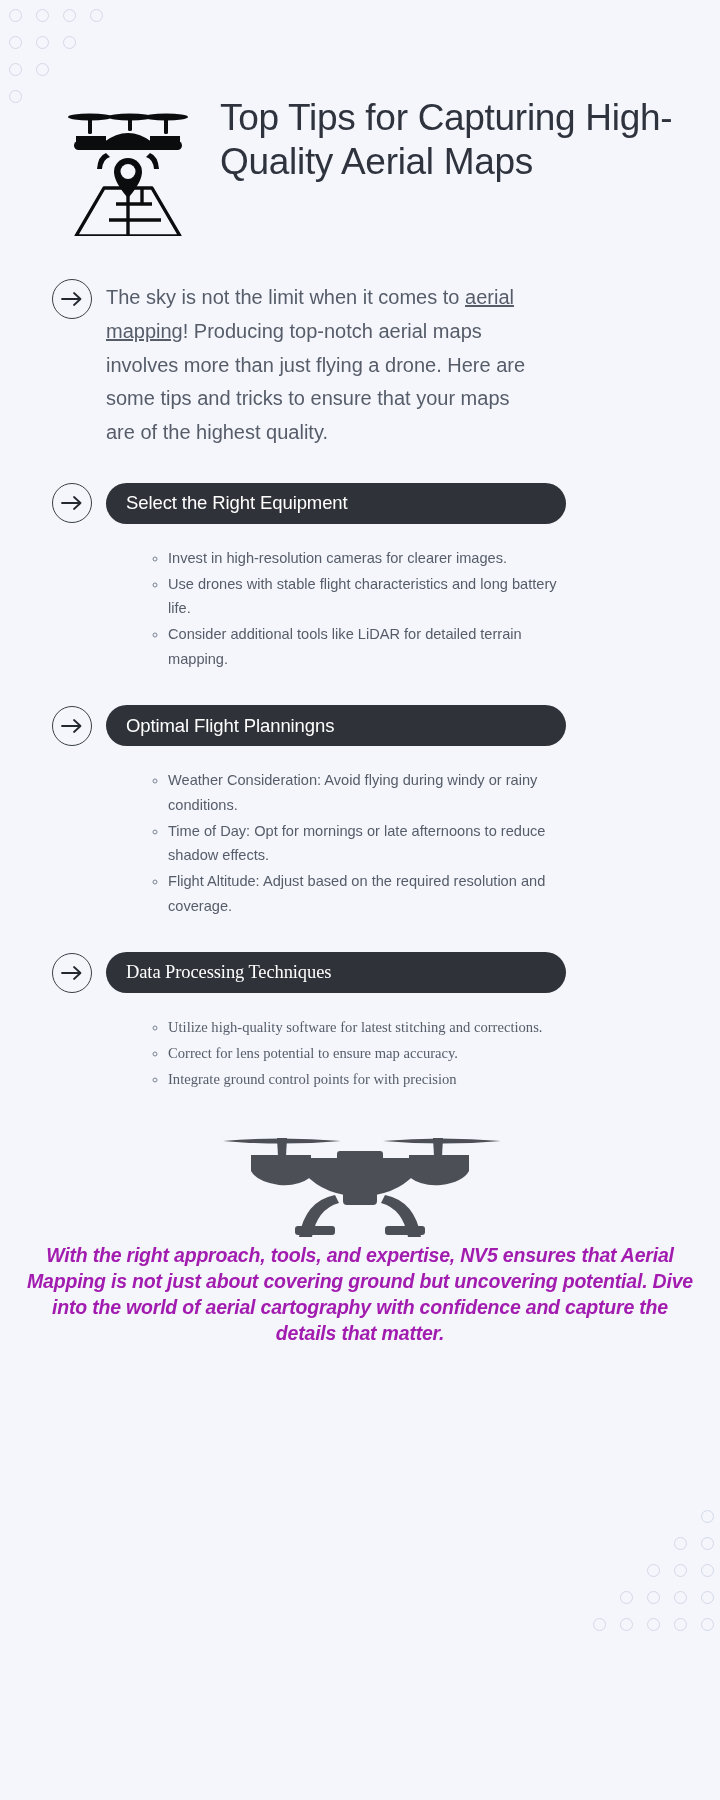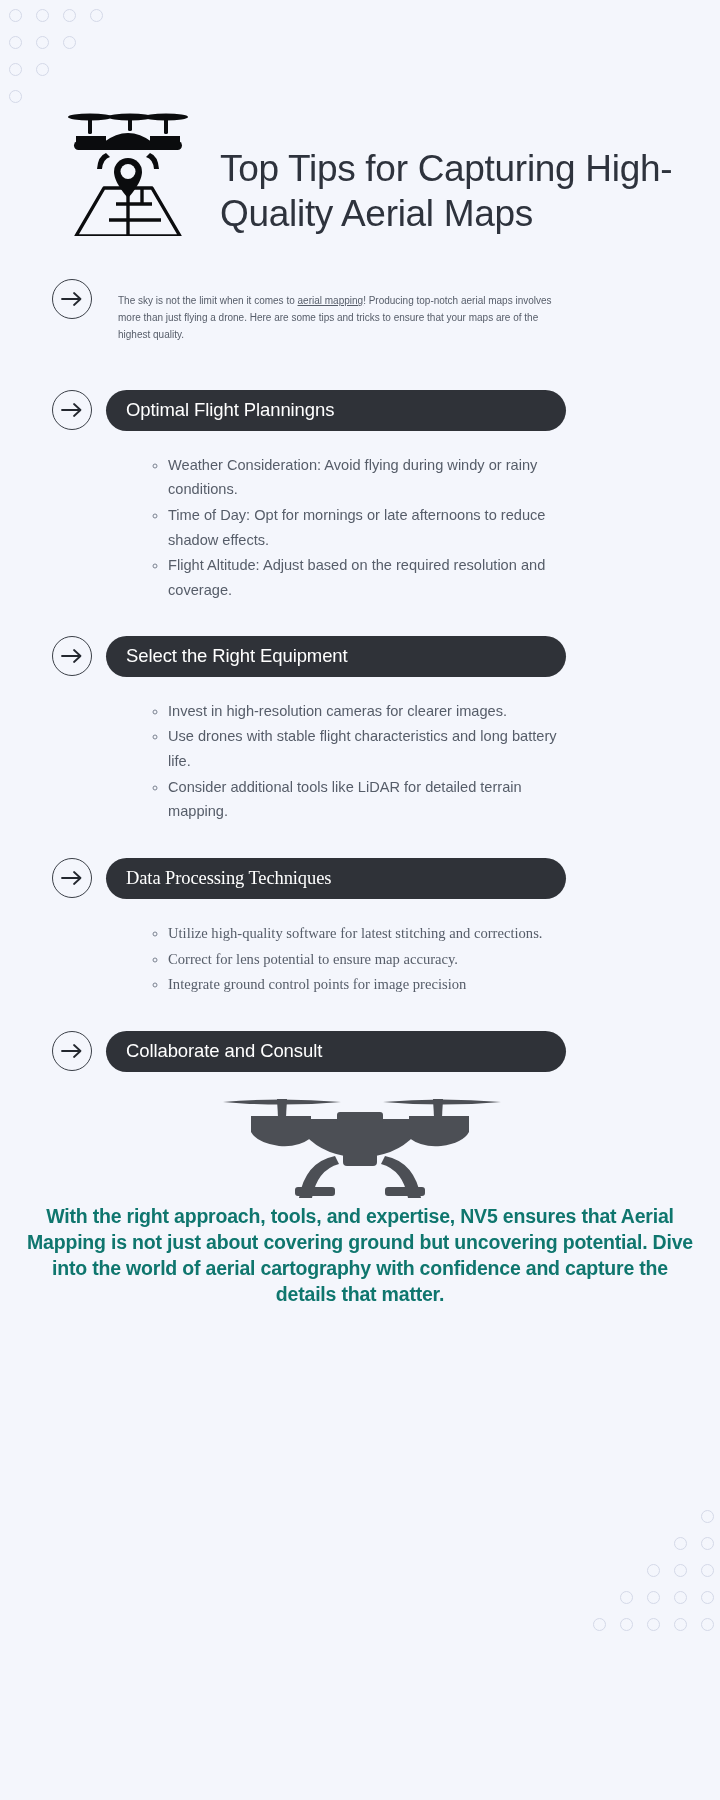--- a/index.html
+++ b/index.html
@@ -34,21 +34,21 @@
     border: 1.4px solid #d4d9e8;
     width: 13px;
     height: 13px;
   }
   #dots-top-left { left: 0px; top: 0px; width: 120px; height: 110px; }
   #dots-bottom-right { right: 0px; bottom: 96px; width: 170px; height: 200px; }
 
   
   .header {
     display: flex;
-    align-items: flex-end;
+    align-items: flex-start;
     padding: 96px 30px 0 60px;
     gap: 24px;
   }
   .drone-map-icon { flex: 0 0 auto; width: 136px; height: 140px; }
   .title {
     font-family: "Liberation Sans", sans-serif;
     font-size: 37px;
     line-height: 1.2;
     font-weight: 400;
     letter-spacing: -0.3px;
@@ -71,24 +71,24 @@
     border-radius: 50%;
     border: 1.6px solid #3a3f47;
     display: flex;
     align-items: center;
     justify-content: center;
     background: transparent;
   }
   .arrow-badge svg { display: block; }
 
   .intro {
-    font-size: 10px;
+    font-size: 20px;
     line-height: 1.69;
     color: #565d69;
-    margin: 12px;
+    margin: 0;
     padding-top: 2px;
     max-width: 436px;
   }
   .intro .link {
     color: #565d69;
     text-decoration: underline;
   }
 
   
   .section { margin-top: 30px; }
@@ -135,23 +135,24 @@
   .footer {
     text-align: center;
     padding: 6px 22px 0 22px;
     position: relative;
     z-index: 2;
   }
   .footer-text {
     font-size: 19.5px;
     line-height: 1.33;
     font-weight: 700;
-    color: #0f766e;
+    color: #a21caf;
     margin: 0;
     letter-spacing: -0.2px;
+    font-style: italic;
   }
   .footer-url {
     font-size: 19.5px;
     line-height: 1.5;
     font-weight: 700;
     color: #15181d;
     margin: 0;
     letter-spacing: -0.2px;
   }
 </style>
@@ -211,77 +212,69 @@
 
   <div class="row" style="margin-top:43px;">
     <span class="arrow-badge">
       <svg width="22" height="16" viewBox="0 0 22 16" aria-hidden="true">
         <path d="M1 8 H19 M13 2 L19.5 8 L13 14" fill="none" stroke="#24282f" stroke-width="1.8" stroke-linecap="round" stroke-linejoin="round"></path>
       </svg>
     </span>
     <p class="intro"><span>The sky is not the limit when it comes to </span><a class="link" href="#">aerial mapping</a><span>! Producing top-notch aerial maps involves more than just flying a drone. Here are some tips and tricks to ensure that your maps are of the highest quality.</span></p>
   </div>
 
+  <div class="section" style="margin-top:33px;">
+    <div class="pill-row">
+      <span class="arrow-badge">
+        <svg width="22" height="16" viewBox="0 0 22 16" aria-hidden="true">
+            <path d="M1 8 H19 M13 2 L19.5 8 L13 14" fill="none" stroke="#24282f" stroke-width="1.8" stroke-linecap="round" stroke-linejoin="round"></path>
+          </svg>
+      </span>
+      <div class="pill">Select the Right Equipment</div>
+    </div>
+    <ul class="points">
+      <li>Invest in high-resolution cameras for clearer images.</li>
+      <li>Use drones with stable flight characteristics and long battery life.</li>
+      <li>Consider additional tools like LiDAR for detailed terrain mapping.</li>
+    </ul>
+  </div>
+
   <div class="section" style="margin-top:34px;">
     <div class="pill-row">
       <span class="arrow-badge">
         <svg width="22" height="16" viewBox="0 0 22 16" aria-hidden="true">
             <path d="M1 8 H19 M13 2 L19.5 8 L13 14" fill="none" stroke="#24282f" stroke-width="1.8" stroke-linecap="round" stroke-linejoin="round"></path>
           </svg>
       </span>
       <div class="pill">Optimal Flight Planningns</div>
     </div>
     <ul class="points">
       <li>Weather Consideration: Avoid flying during windy or rainy conditions.</li>
       <li>Time of Day: Opt for mornings or late afternoons to reduce shadow effects.</li>
       <li>Flight Altitude: Adjust based on the required resolution and coverage.</li>
     </ul>
   </div>
 
-  <div class="section" style="margin-top:33px;">
-    <div class="pill-row">
-      <span class="arrow-badge">
-        <svg width="22" height="16" viewBox="0 0 22 16" aria-hidden="true">
-            <path d="M1 8 H19 M13 2 L19.5 8 L13 14" fill="none" stroke="#24282f" stroke-width="1.8" stroke-linecap="round" stroke-linejoin="round"></path>
-          </svg>
-      </span>
-      <div class="pill">Select the Right Equipment</div>
-    </div>
-    <ul class="points">
-      <li>Invest in high-resolution cameras for clearer images.</li>
-      <li>Use drones with stable flight characteristics and long battery life.</li>
-      <li>Consider additional tools like LiDAR for detailed terrain mapping.</li>
-    </ul>
-  </div>
-
   <div class="section" style="margin-top:34px;font-family:Liberation Serif, serif;">
     <div class="pill-row">
       <span class="arrow-badge">
         <svg width="22" height="16" viewBox="0 0 22 16" aria-hidden="true">
             <path d="M1 8 H19 M13 2 L19.5 8 L13 14" fill="none" stroke="#24282f" stroke-width="1.8" stroke-linecap="round" stroke-linejoin="round"></path>
           </svg>
       </span>
       <div class="pill">Data Processing Techniques</div>
     </div>
     <ul class="points">
       <li>Utilize high-quality software for latest stitching and corrections.</li>
       <li>Correct for lens potential to ensure map accuracy.</li>
-      <li>Integrate ground control points for image precision</li>
+      <li>Integrate ground control points for with precision</li>
     </ul>
   </div>
 
   <div class="section" style="margin-top:34px;">
-    <div class="pill-row">
-      <span class="arrow-badge">
-        <svg width="22" height="16" viewBox="0 0 22 16" aria-hidden="true">
-            <path d="M1 8 H19 M13 2 L19.5 8 L13 14" fill="none" stroke="#24282f" stroke-width="1.8" stroke-linecap="round" stroke-linejoin="round"></path>
-          </svg>
-      </span>
-      <div class="pill">Collaborate and Consult</div>
-    </div>
   </div>
 
   <div class="dots" id="dots-bottom-right">
       <span class="dot" style="border-color: rgb(212, 217, 232); right: 6px; top: 6px;"></span>
       <span class="dot" style="border-color: rgb(212, 217, 232); right: 6px; top: 33px;"></span>
       <span class="dot" style="border-color: rgb(212, 217, 232); right: 33px; top: 33px;"></span>
       <span class="dot" style="border-color: rgb(212, 217, 232); right: 6px; top: 60px;"></span>
       <span class="dot" style="border-color: rgb(212, 217, 232); right: 33px; top: 60px;"></span>
       <span class="dot" style="border-color: rgb(212, 217, 232); right: 60px; top: 60px;"></span>
       <span class="dot" style="border-color: rgb(212, 217, 232); right: 6px; top: 87px;"></span>

